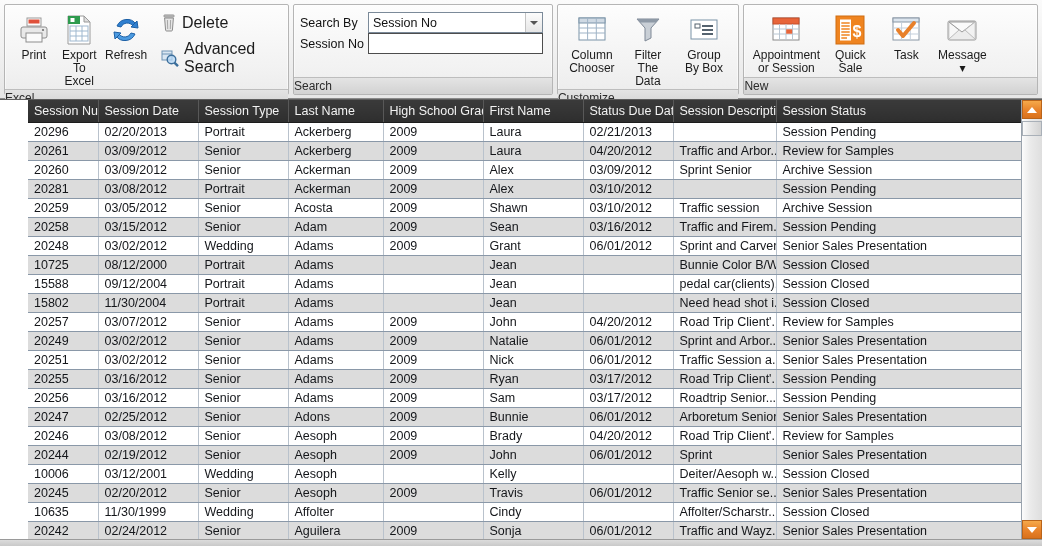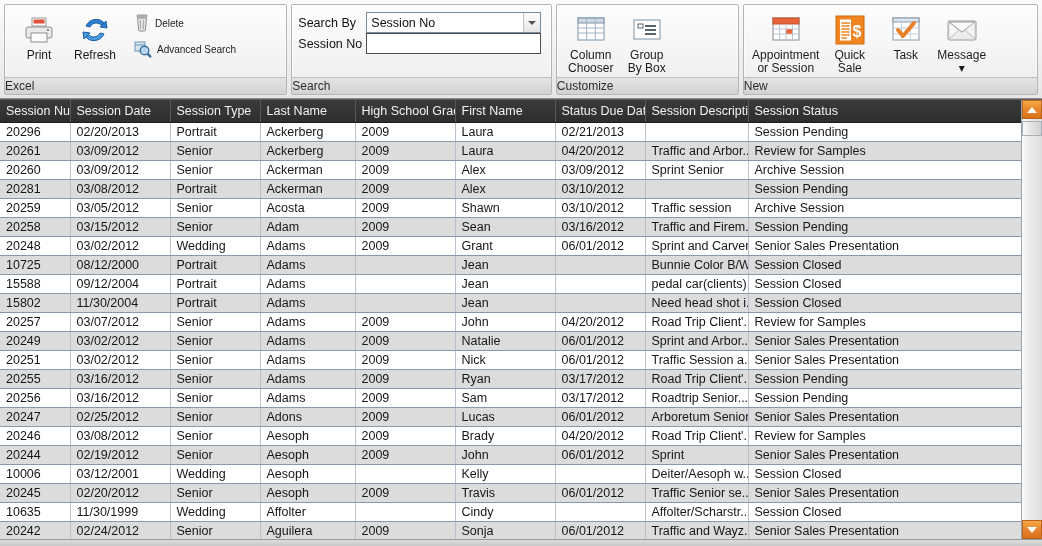--- a/index.html
+++ b/index.html
@@ -67,21 +67,21 @@
   .bigbtn .ico { height: 34px; display: flex; align-items: center; justify-content: center; }
   .bigbtn .lbl {
     font-size: 12px; color: #1b1b1b; text-align: center; line-height: 13px;
     margin-top: 2px; white-space: pre-line;
   }
   .smallbtn {
     display: flex; align-items: center; gap: 5px;
     padding: 2px 4px; border: 1px solid transparent; border-radius: 2px;
     cursor: default; margin-bottom: 2px;
   }
-  .smallbtn .lbl { font-size: 10px; color: #1b1b1b; }
+  .smallbtn .lbl { font-size: 16px; color: #1b1b1b; }
 
   
   #grp-file { width: 285px; }
   #grp-search { width: 262px; }
   #grp-customize { width: 184px; }
   #grp-new { width: 297px; }
 
   .file-stack { display: flex; flex-direction: column; padding-top: 2px; margin-left: 6px;}
 
   
@@ -121,20 +121,21 @@
   }
 
   
   .gridwrap {
     flex: 1;
     display: flex;
     border-top: 1px solid #5e5e5e;
     overflow: hidden;
     position: relative;
     background: #fff;
+    padding-left: 28px;
   }
   .gridmain { flex: 1; display: flex; flex-direction: column; overflow: hidden; }
   table.grid {
     border-collapse: collapse;
     table-layout: fixed;
     width: 1021px;
     font-size: 12.5px;
   }
   table.grid th {
     background: linear-gradient(#3a3a3a, #2e2e2e);
@@ -212,20 +213,39 @@
               <rect x="9" y="4" width="14" height="8" fill="#fdfdfd" stroke="#9a9a9a"></rect>
               <rect x="10.5" y="5.5" width="11" height="4" fill="#e0503a"></rect>
               <path d="M5 13h22a2 2 0 012 2v7a2 2 0 01-2 2H5a2 2 0 01-2-2v-7a2 2 0 012-2z" fill="#e9e9e9" stroke="#8d8d8d"></path>
               <rect x="8" y="19" width="16" height="9" fill="#fbfbfb" stroke="#8d8d8d"></rect>
               <circle cx="25" cy="16" r="1.1" fill="#6f6f6f"></circle>
             </svg>
           </span>
           <span class="lbl">Print</span>
         </div>
 
+        <div class="bigbtn">
+          <span class="ico">
+            <svg width="30" height="32" viewBox="0 0 30 32">
+              <path d="M4 2h16l6 6v22H4z" fill="#ffffff" stroke="#9a9a9a"></path>
+              <path d="M20 2l6 6h-6z" fill="#dedede" stroke="#9a9a9a"></path>
+              <rect x="4" y="2" width="12" height="8" fill="#2e9b4e"></rect>
+              <rect x="6.5" y="4" width="4" height="4" fill="#ffffff"></rect>
+              <g stroke="#9fb8cf" fill="none">
+                <rect x="6" y="12" width="18" height="15"></rect>
+                <line x1="6" y1="17" x2="24" y2="17"></line>
+                <line x1="6" y1="22" x2="24" y2="22"></line>
+                <line x1="12" y1="12" x2="12" y2="27"></line>
+                <line x1="18" y1="12" x2="18" y2="27"></line>
+              </g>
+            </svg>
+          </span>
+          <span class="lbl">Export
+To Excel</span>
+        </div>
 
         <div class="bigbtn">
           <span class="ico">
             <svg width="32" height="32" viewBox="0 0 32 32">
               <path d="M26 10a11 11 0 00-19 2l4 1a7 7 0 0112-1z" fill="#2f7fd0" stroke="#1b5fa5"></path>
               <path d="M27 7l1 7-7-1z" fill="#2f7fd0" stroke="#1b5fa5"></path>
               <path d="M6 22a11 11 0 0019-2l-4-1a7 7 0 01-12 1z" fill="#4b9ae0" stroke="#1b5fa5"></path>
               <path d="M5 25l-1-7 7 1z" fill="#4b9ae0" stroke="#1b5fa5"></path>
             </svg>
           </span>
@@ -293,20 +313,30 @@
                 <line x1="3" y1="17" x2="29" y2="17"></line>
                 <line x1="11.6" y1="2" x2="11.6" y2="24"></line>
                 <line x1="20.3" y1="2" x2="20.3" y2="24"></line>
               </g>
             </svg>
           </span>
           <span class="lbl">Column
 Chooser</span>
         </div>
 
+        <div class="bigbtn">
+          <span class="ico">
+            <svg width="30" height="28" viewBox="0 0 30 28">
+              <path d="M4 3h22l-8 9v10l-6 3V12z" fill="#c9cfd6" stroke="#7e8896"></path>
+              <path d="M4 3h22l-3 3.4H7z" fill="#8e99a6"></path>
+            </svg>
+          </span>
+          <span class="lbl">Filter The
+Data</span>
+        </div>
 
         <div class="bigbtn">
           <span class="ico">
             <svg width="32" height="26" viewBox="0 0 32 26">
               <rect x="3" y="3" width="26" height="19" fill="#ffffff" stroke="#7b93a8"></rect>
               <rect x="7" y="7" width="5" height="4" fill="#ffffff" stroke="#55636f"></rect>
               <line x1="14" y1="9" x2="25" y2="9" stroke="#55636f" stroke-width="2"></line>
               <line x1="14" y1="13" x2="25" y2="13" stroke="#55636f" stroke-width="2"></line>
               <line x1="14" y1="17" x2="25" y2="17" stroke="#55636f" stroke-width="2"></line>
             </svg>
@@ -590,21 +620,21 @@
               <td>03/17/2012</td>
               <td>Roadtrip Senior...</td>
               <td>Session Pending</td>
             </tr>
             <tr class="even">
               <td>20247</td>
               <td>02/25/2012</td>
               <td>Senior</td>
               <td>Adons</td>
               <td>2009</td>
-              <td>Lucas</td>
+              <td>Bunnie</td>
               <td>06/01/2012</td>
               <td>Arboretum Senior</td>
               <td>Senior Sales Presentation</td>
             </tr>
             <tr class="odd">
               <td>20246</td>
               <td>03/08/2012</td>
               <td>Senior</td>
               <td>Aesoph</td>
               <td>2009</td>

